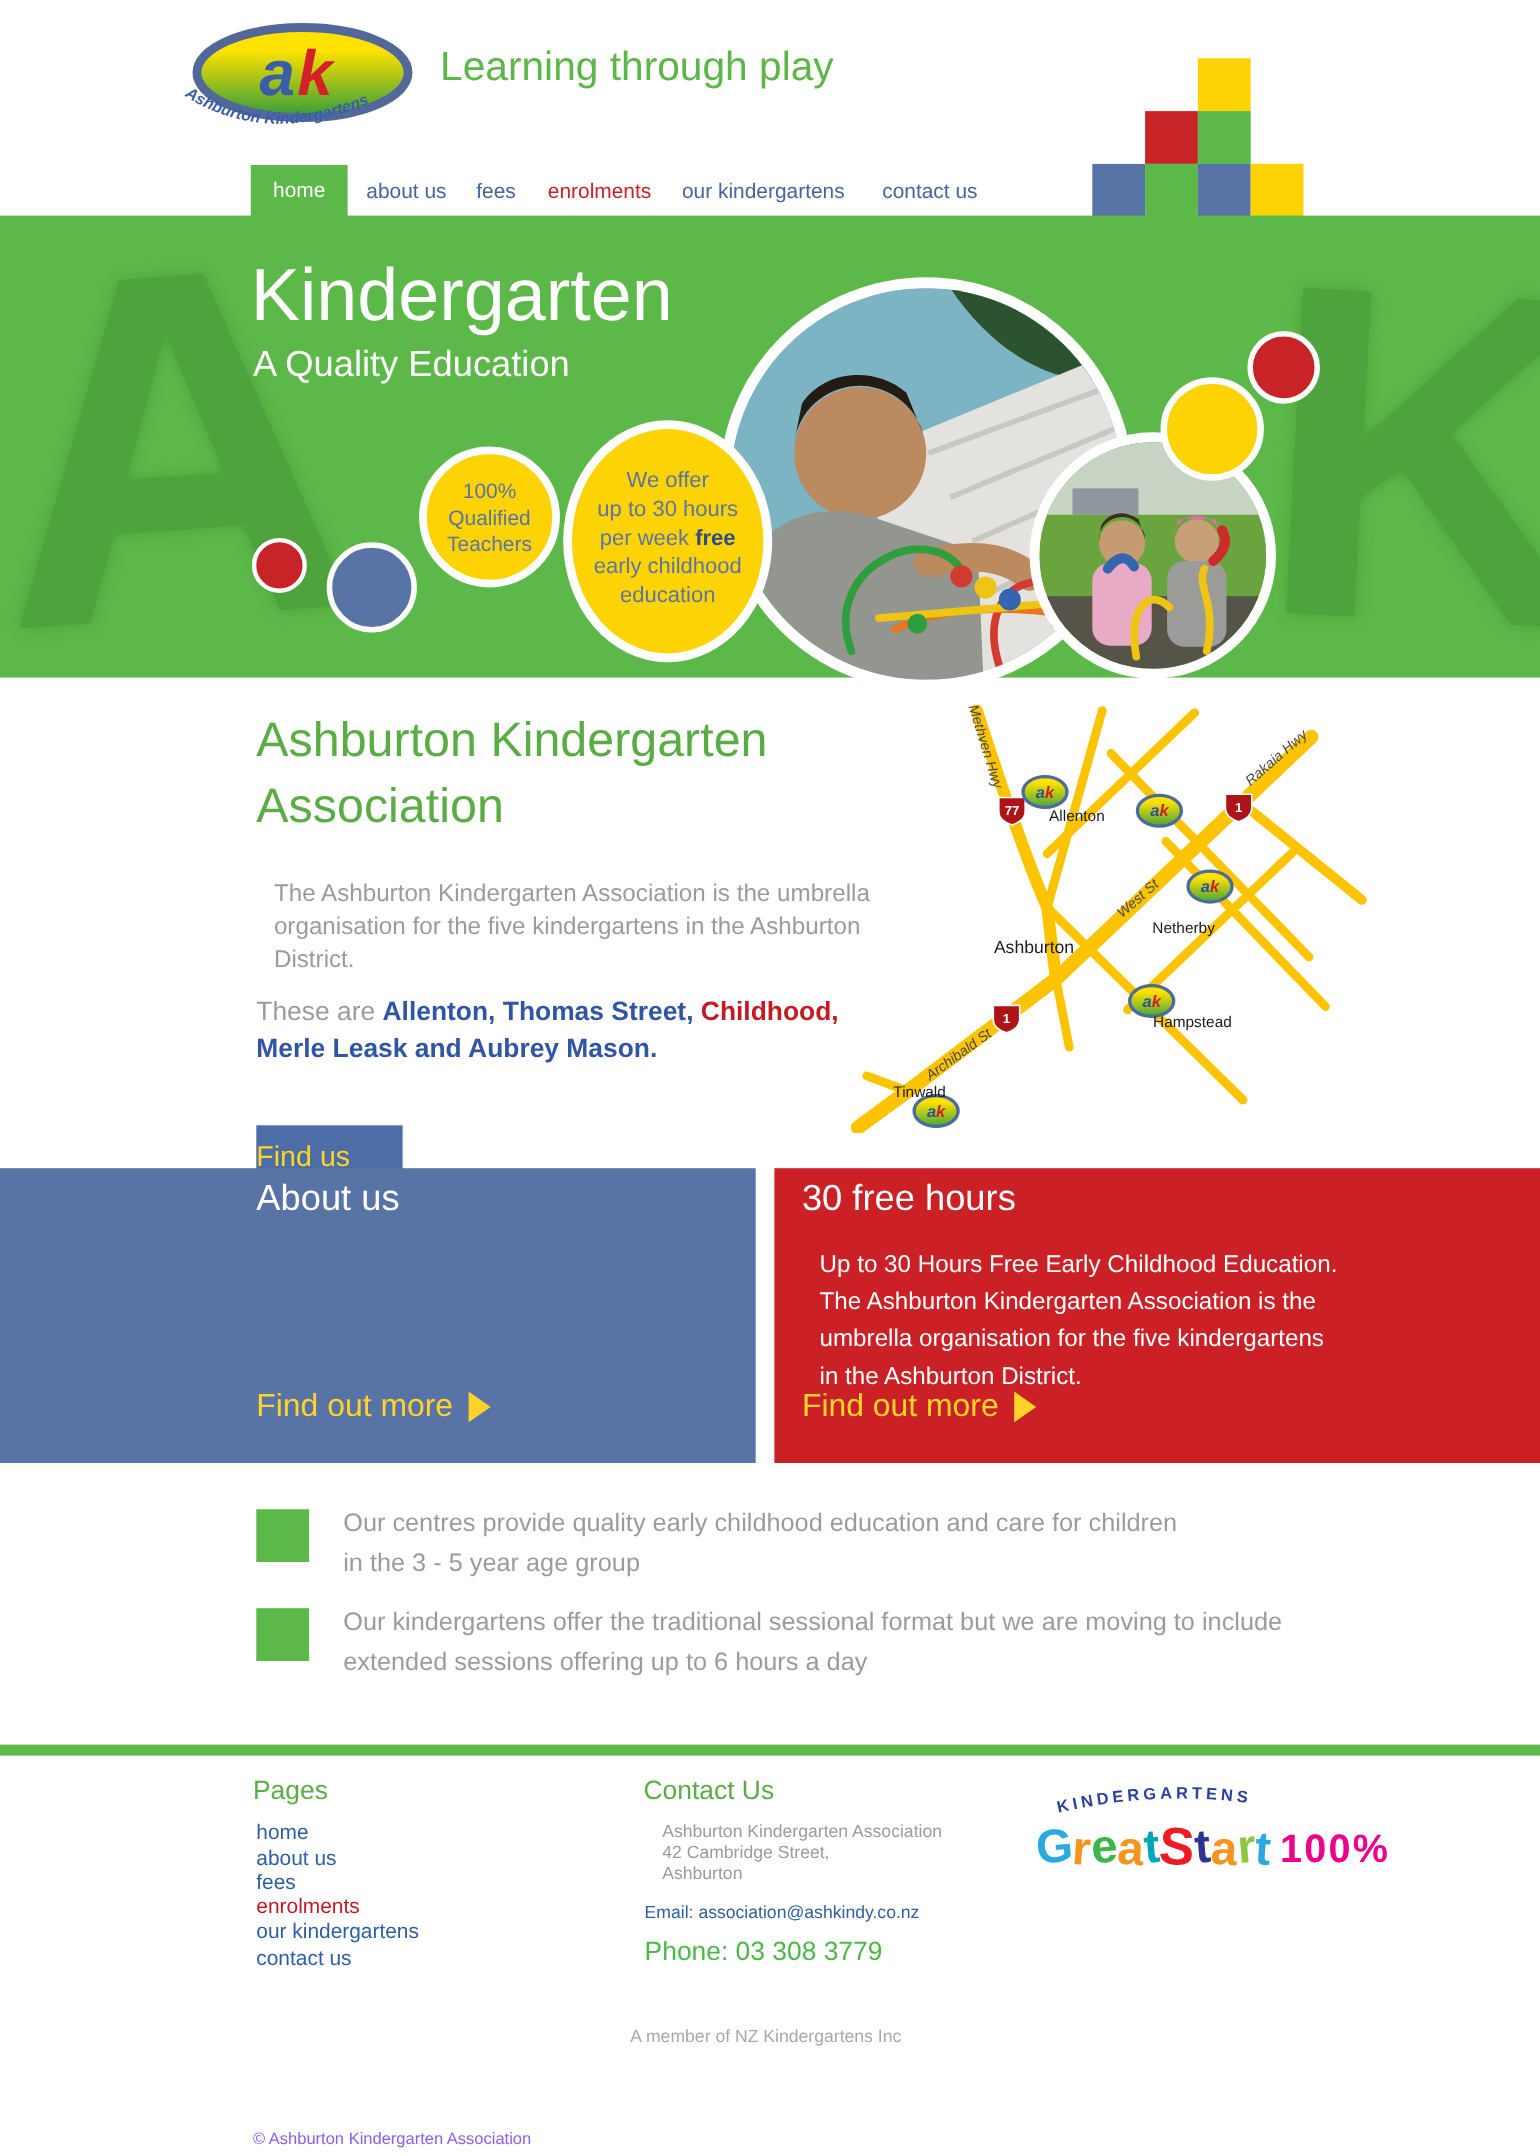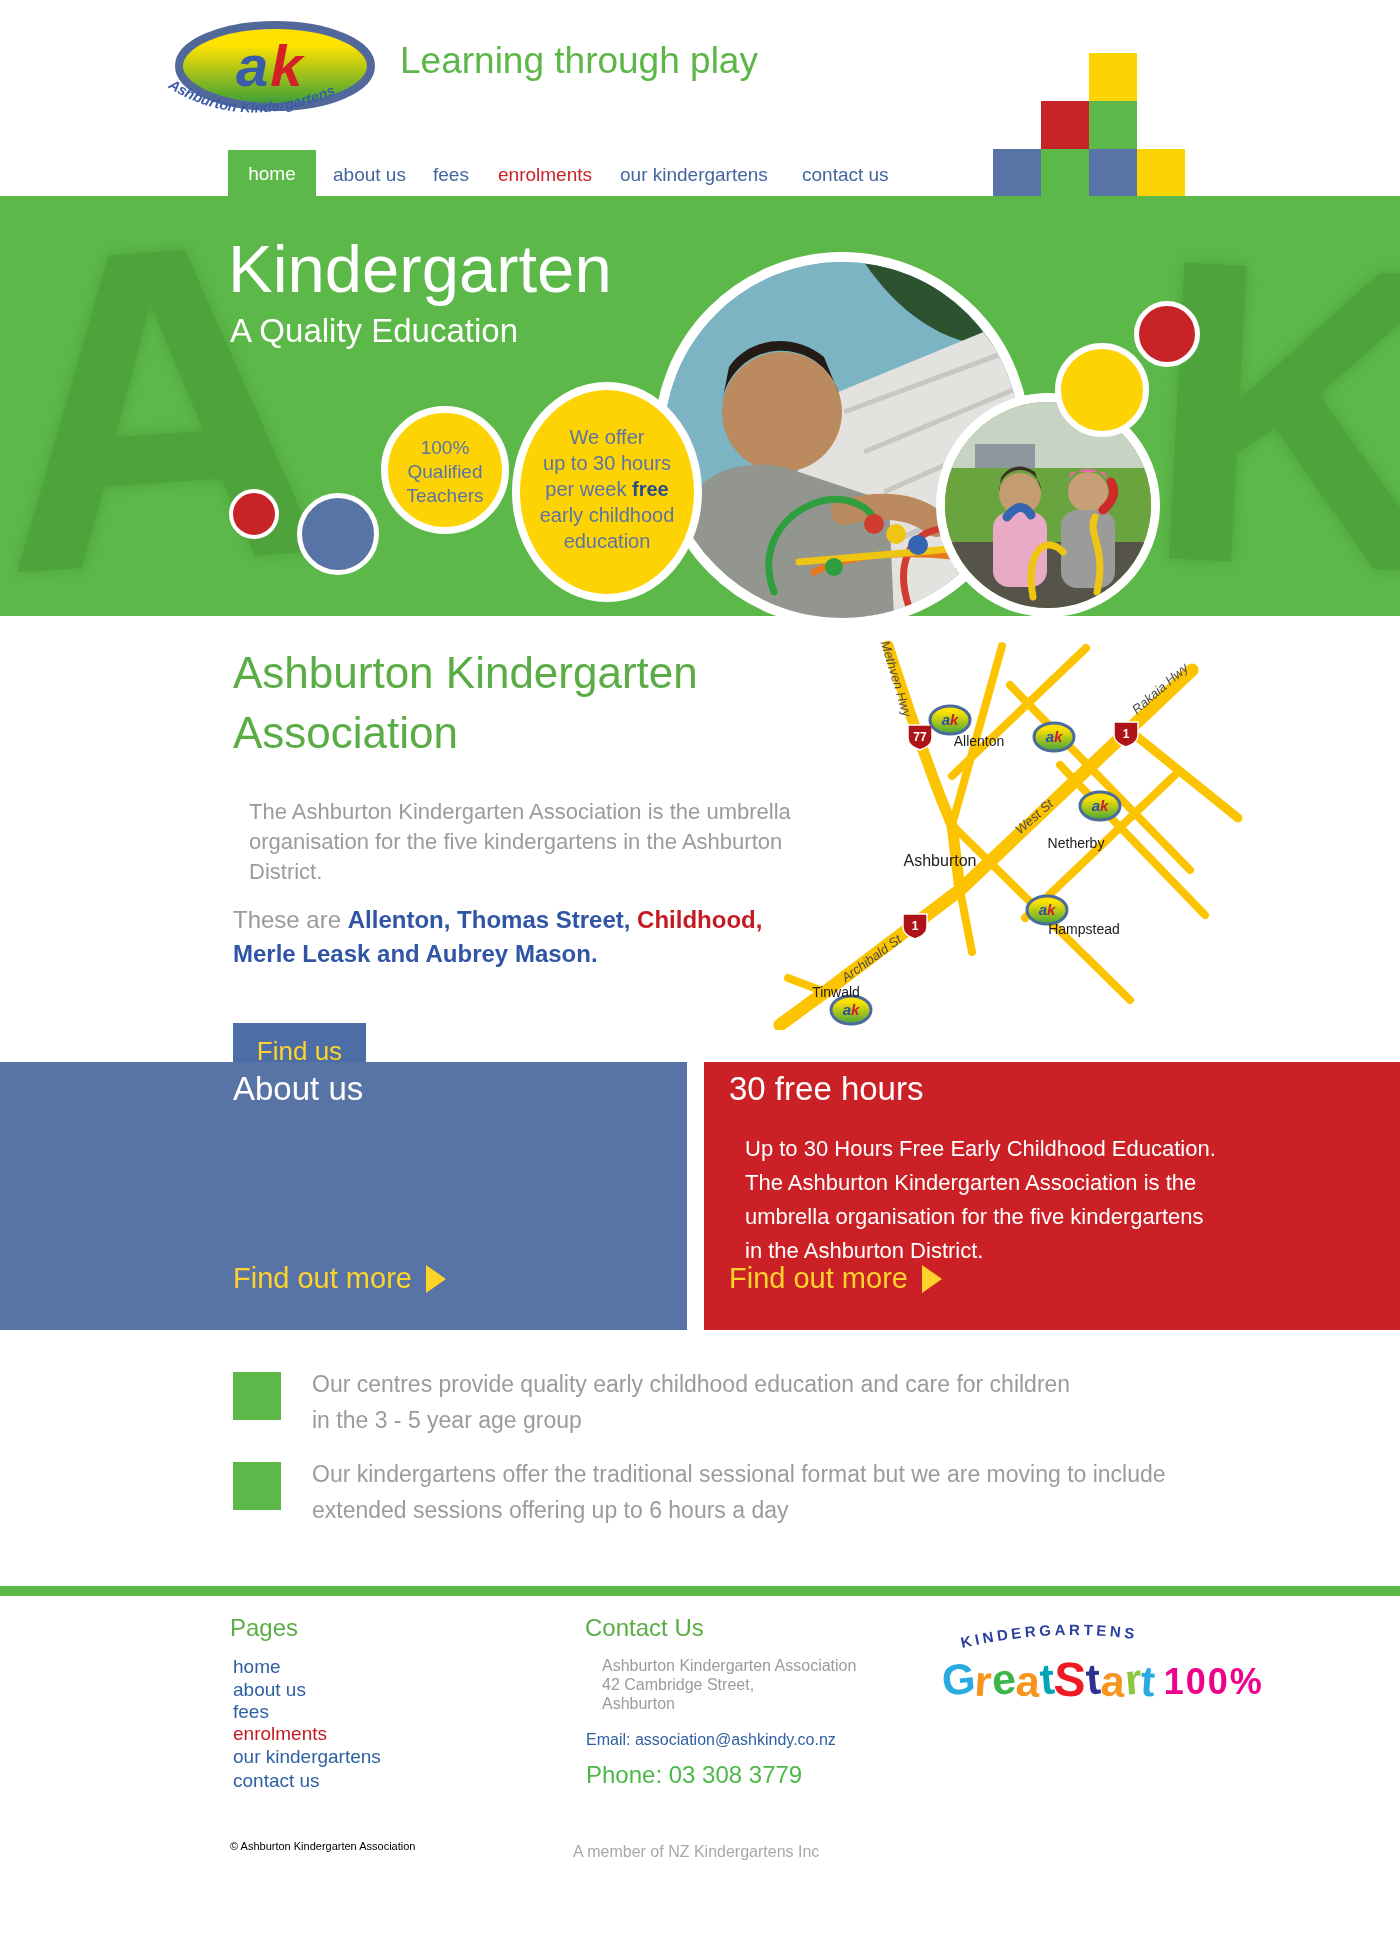--- a/index.html
+++ b/index.html
@@ -35,21 +35,21 @@
   .badge { z-index:5; }
 
   
   .h1line { left:233px; font-size:44px; color:#5aad45; }
   .prelines { white-space:pre-line;margin-left:16px; }
   .intro-p { left:233px; top:797px; font-size:22px; line-height:30px; color:#9b9b9b; }
   .these { left:233px; top:903px; font-size:24px; line-height:34px; color:#9b9b9b; width:560px; }
   .these b.blue { color:#2f55a4; }
   .these b.red { color:#c41a22; }
   .btn-findus { left:233px; top:1023px; width:133px; height:57px; background:#4c6da5; color:#fed42a;
-                font-size:26px; text-align:center; line-height:57px; cursor:pointer; }
+                font-size:26px; line-height:57px; cursor:pointer; }
 
   
   .map-svg { left:630px; top:640px; }
   .road { stroke:#fcc400; fill:none; stroke-linecap:round; }
   .maplabel { font-size:13px; font-style:italic; fill:#4a4a4a; text-anchor:middle; }
   .place { font-size:14px; fill:#1b1b1b; text-anchor:middle; font-style:normal; }
   .place-big { font-size:16px; }
   .shield { fill:#ae1317; stroke:#fff; stroke-width:1.5; }
   .shieldtxt { fill:#fff; font-size:12px; font-weight:bold; text-anchor:middle; }
   .aka { fill:#2e4f9e; } .akk { fill:#cf1f26; }
@@ -72,21 +72,21 @@
 
   .divider { left:0; top:1586px; width:1400px; height:10px; background:#5cb848; }
 
   
   .f-head { font-size:24px; color:#5aad45; }
   .f-link { left:233px; font-size:19px; color:#2e5fa3; cursor:pointer; }
   .f-link.red { color:#c41a22; }
   .f-addr { left:586px; top:1656px; font-size:16px; line-height:19px; color:#9b9b9b; }
   .f-email { left:586px; top:1731px; font-size:16px; color:#2e5fa3; cursor:pointer; }
   .f-phone { left:586px; top:1761px; font-size:24px; color:#4db848; }
-  .f-copy { left:230px; top:1840px; font-size:11px; color:#000000; }
+  .f-copy { left:230px; top:1936px; font-size:15px; color:#8b5cf6; }
   .f-member { left:573px; top:1843px; font-size:16px; color:#a8a8a8; }
   .gs { left:942px; top:1650px; font-weight:bold; font-size:43px; white-space:nowrap; }
   .gs span { display:inline-block; }
   .gs .l1 { transform:rotate(-5deg); } .gs .l2 { transform:rotate(4deg) translateY(2px); }
   .gs .big { font-size:48px; }
   .gs .pct { font-size:36px; letter-spacing:2px; margin-left:8px; }
 </style>
 </head>
 <body>
 

